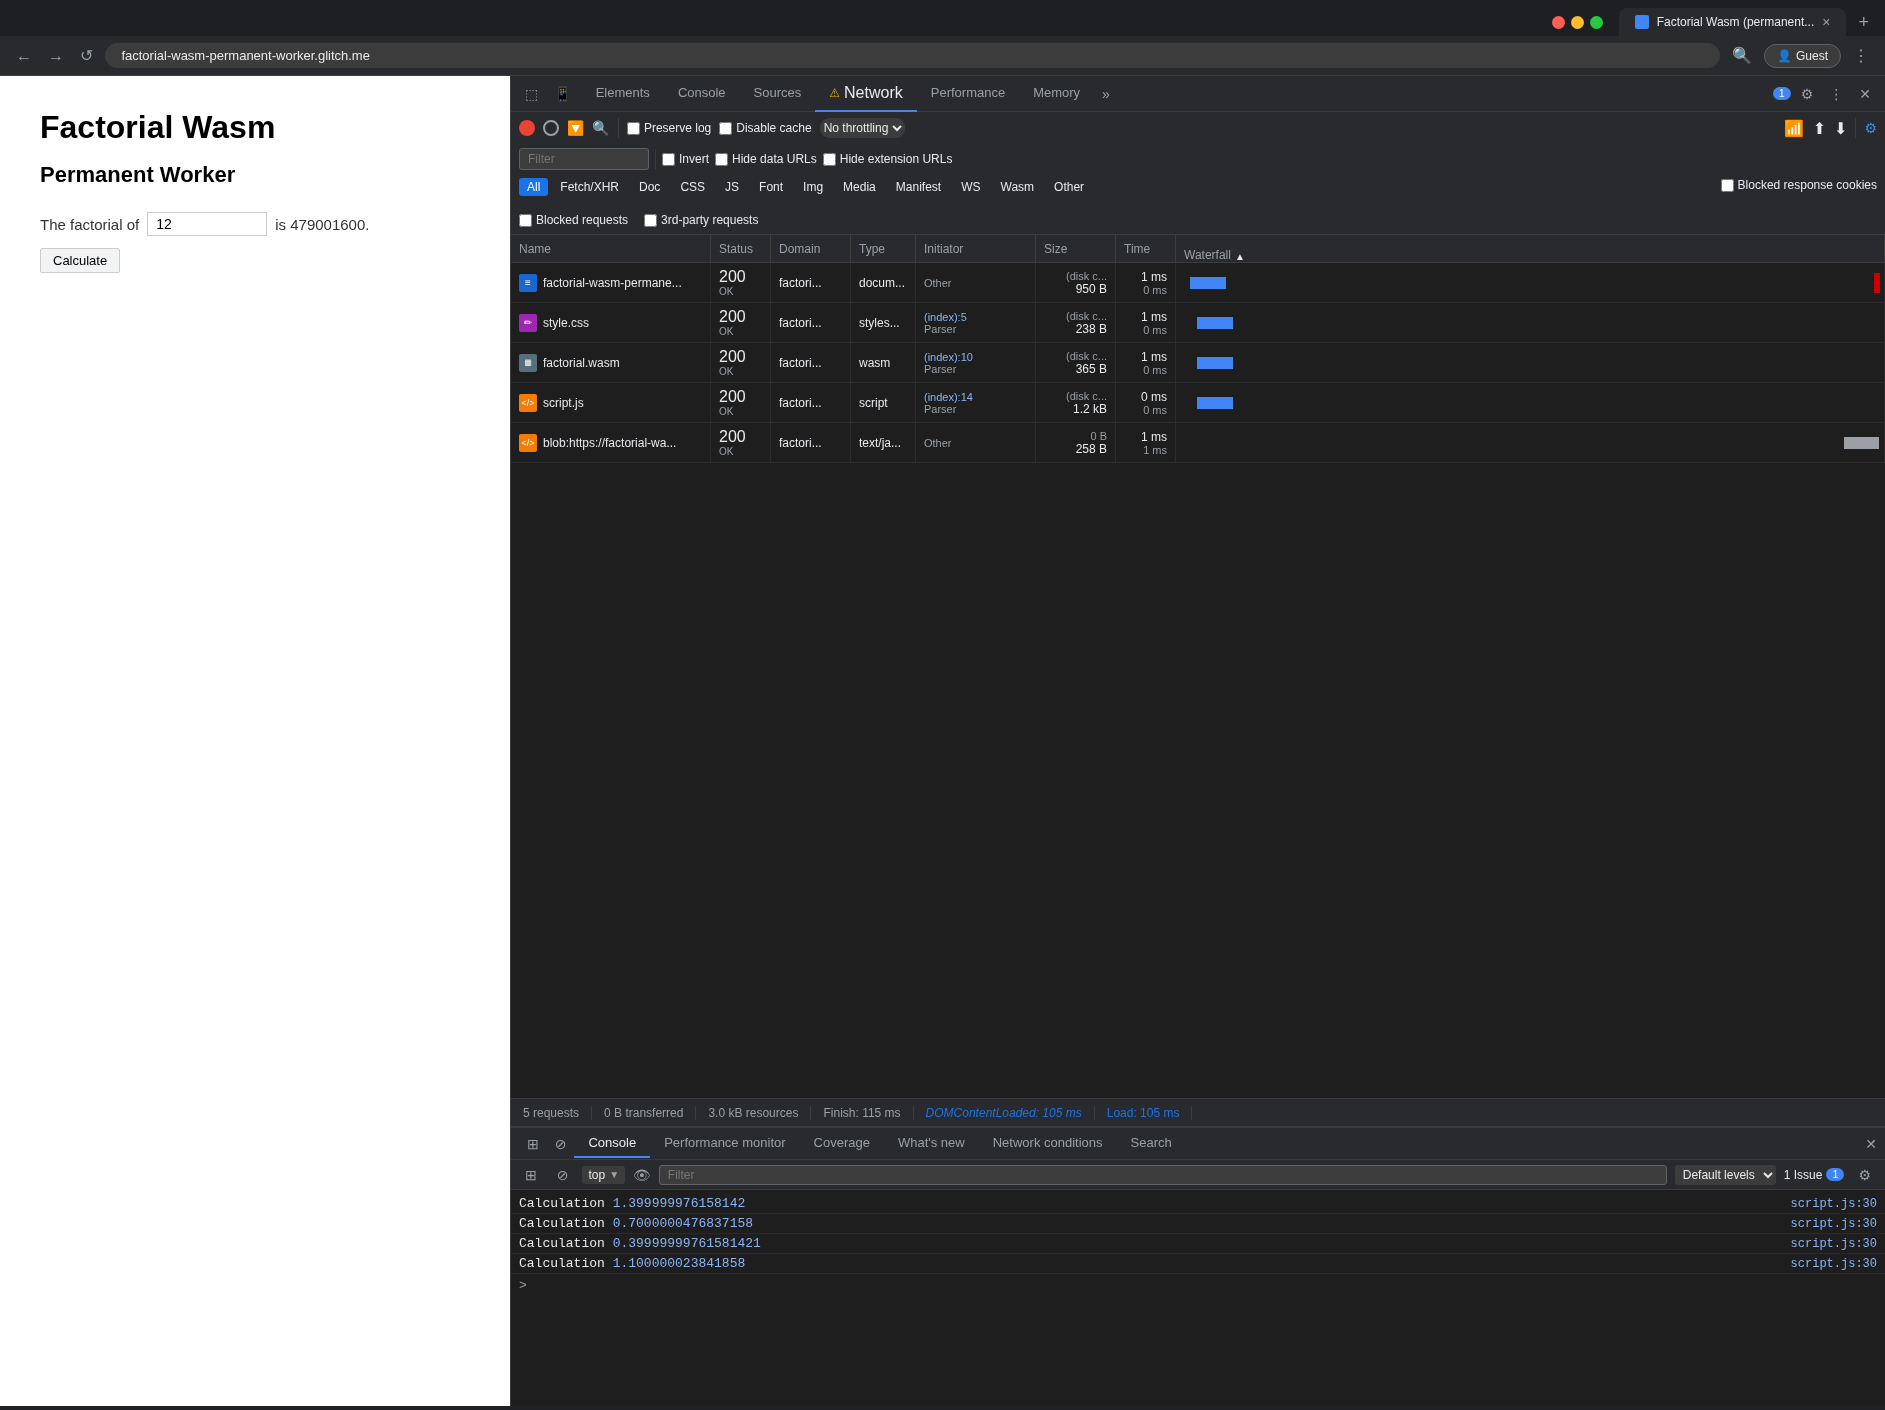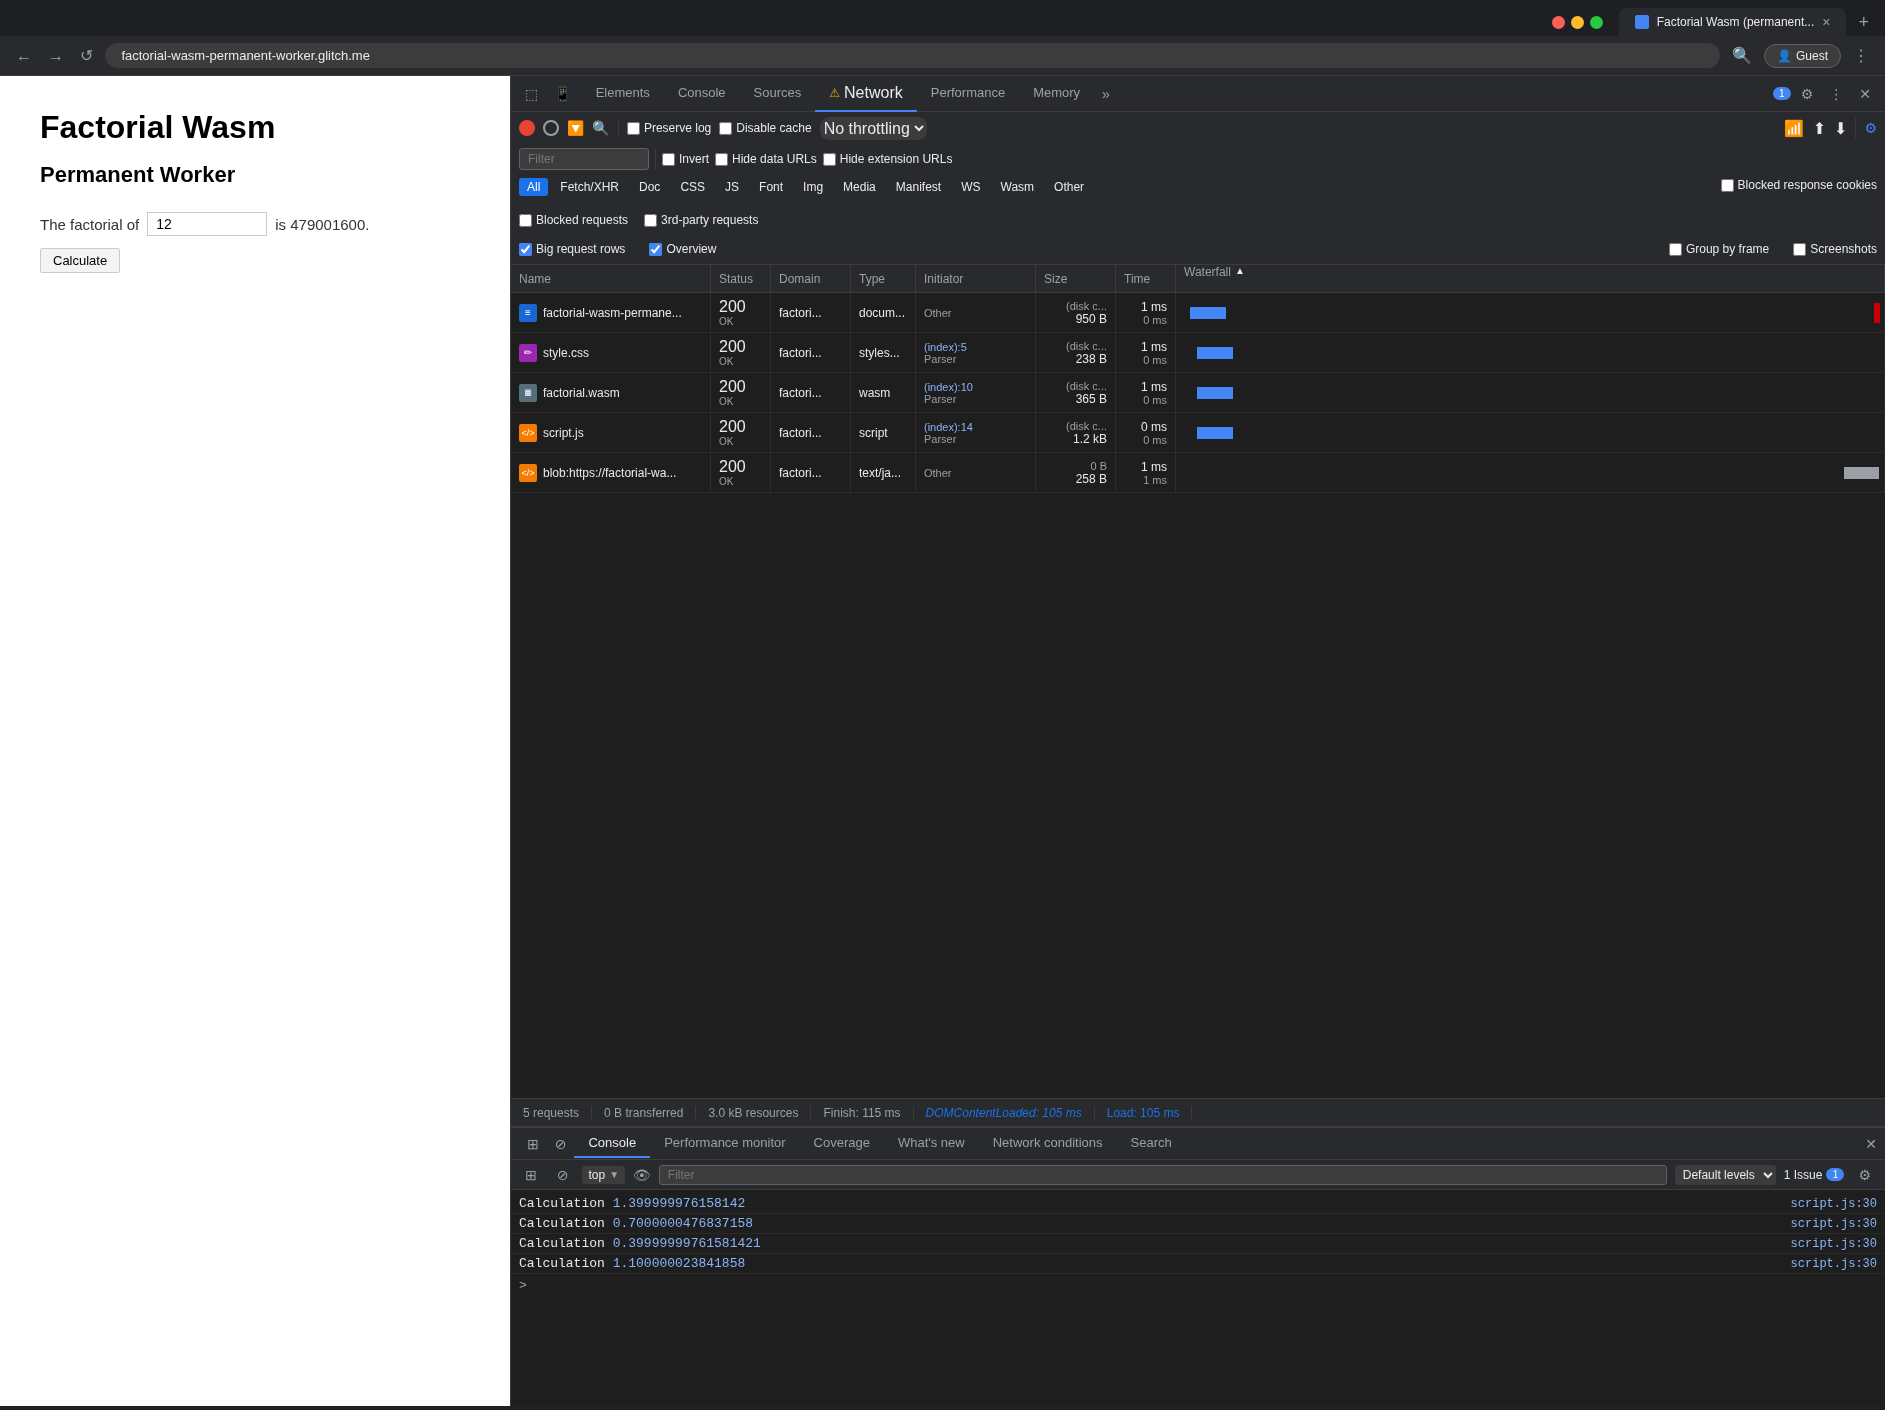--- a/index.html
+++ b/index.html
@@ -280,21 +280,21 @@
       gap: 4px;
       font-size: 12px;
       color: #e8eaed;
       cursor: pointer;
     }
     .checkbox-label input { margin: 0; }
     .throttle-select {
       background: #3c3c3c;
       border: none;
       color: #e8eaed;
-      font-size: 16px;
+      font-size: 12px;
       padding: 2px 0;
       border-radius: 9px;
     }
     .network-icons-right {
       display: flex;
       align-items: center;
       gap: 8px;
       margin-left: auto;
     }
     .settings-gear {
@@ -450,21 +450,21 @@
       align-items: center;
       cursor: pointer;
     }
     .th-name { width: 200px; flex-shrink: 0; }
     .th-status { width: 60px; flex-shrink: 0; }
     .th-domain { width: 80px; flex-shrink: 0; }
     .th-type { width: 65px; flex-shrink: 0; }
     .th-initiator { width: 120px; flex-shrink: 0; }
     .th-size { width: 80px; flex-shrink: 0; }
     .th-time { width: 60px; flex-shrink: 0; }
-    .th-waterfall { flex: 1; display: flex; align-items: flex-start; gap: 4px; }
+    .th-waterfall { flex: 1; display: flex; align-items: flex-end; gap: 4px; }
     .sort-arrow { color: #e8eaed; font-size: 10px; }
 
     
     .network-table {
       flex: 1;
       overflow-y: auto;
       background: #1e1e1e;
     }
     .net-row {
       display: flex;
@@ -802,38 +802,20 @@
         <label class="check-option">
           <input type="checkbox" style="">
           <span>Blocked requests</span>
         </label>
         <label class="check-option">
           <input type="checkbox" style="">
           <span>3rd-party requests</span>
         </label>
       </div>
 
-      <div class="options-row">
-        <label class="check-option check-option-blue">
-          <input type="checkbox" checked="" style="">
-          <span>Big request rows</span>
-        </label>
-        <label class="check-option check-option-blue">
-          <input type="checkbox" checked="" style="">
-          <span>Overview</span>
-        </label>
-        <label class="check-option" style="margin-left: auto;">
-          <input type="checkbox" style="">
-          <span>Group by frame</span>
-        </label>
-        <label class="check-option">
-          <input type="checkbox" style="">
-          <span>Screenshots</span>
-        </label>
-      </div>
     </div>
 
 
     <div class="table-header">
       <div class="th th-name">Name</div>
       <div class="th th-status">Status</div>
       <div class="th th-domain">Domain</div>
       <div class="th th-type">Type</div>
       <div class="th th-initiator">Initiator</div>
       <div class="th th-size">Size</div>

